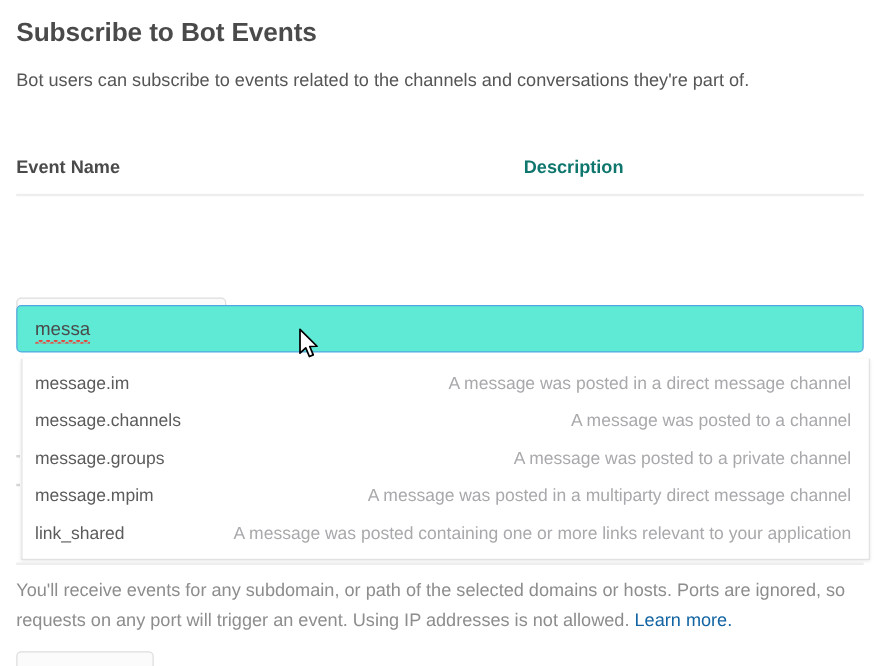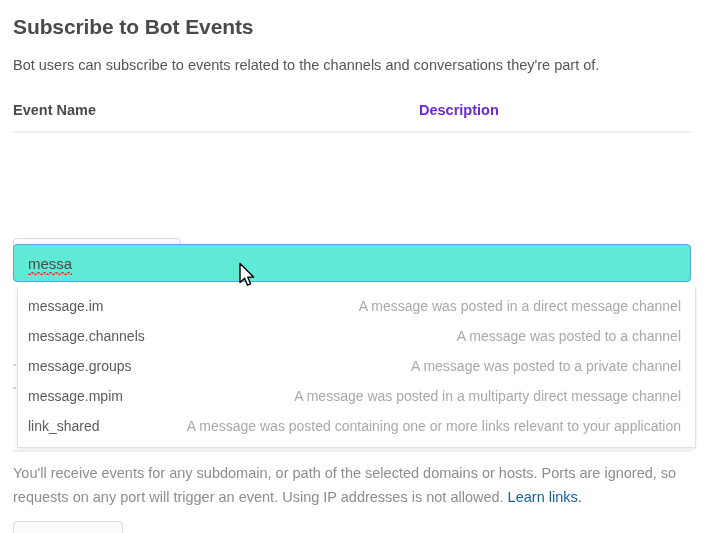--- a/index.html
+++ b/index.html
@@ -48,37 +48,38 @@
   
   .events-table {
     position: absolute;
     left: 13px;
     top: 102px;
     width: 678px;
   }
   .events-head {
     position: relative;
     height: 28px;
+    margin-top: 24px;
   }
   .col-event-name {
     position: absolute;
     left: 0;
     top: 0;
     font-size: 14.5px;
     font-weight: bold;
     color: #4a4a4a;
     white-space: nowrap;
   }
   .col-description {
     position: absolute;
     left: 406px;
     top: 0;
     font-size: 14.5px;
     font-weight: bold;
-    color: #6d28d9;
+    color: #0f766e;
     white-space: nowrap;
   }
   .table-rule {
     position: absolute;
     left: 0;
     top: 29px;
     width: 678px;
     height: 2px;
     background: #eeeeee;
   }
@@ -291,21 +292,21 @@
     <div class="dropdown-option">
       <span class="option-name">link_shared</span>
       <span class="option-desc">A message was posted containing one or more links relevant to your application</span>
     </div>
 
   </div>
 
   <div class="section-rule"></div>
 
   <div class="helper-text">
-    <span>You'll receive events for any subdomain, or path of the selected domains or hosts. Ports are ignored, so requests on any port will trigger an event. Using IP addresses is not allowed. </span><a class="helper-link">Learn links.</a>
+    <span>You'll receive events for any subdomain, or path of the selected domains or hosts. Ports are ignored, so requests on any port will trigger an event. Using IP addresses is not allowed. </span><a class="helper-link">Learn more.</a>
   </div>
 
   <div class="bottom-button"></div>
 
   <svg class="mouse-cursor" viewBox="0 0 18 26" xmlns="http://www.w3.org/2000/svg">
     <path d="M2 1.5 L2 20.5 L6.6 16.3 L9.5 23.2 L12.6 21.9 L9.8 15.2 L15.6 15.0 Z" fill="#ffffff" stroke="#000000" stroke-width="1.4" stroke-linejoin="round"></path>
   </svg>
 
 </div>
 

